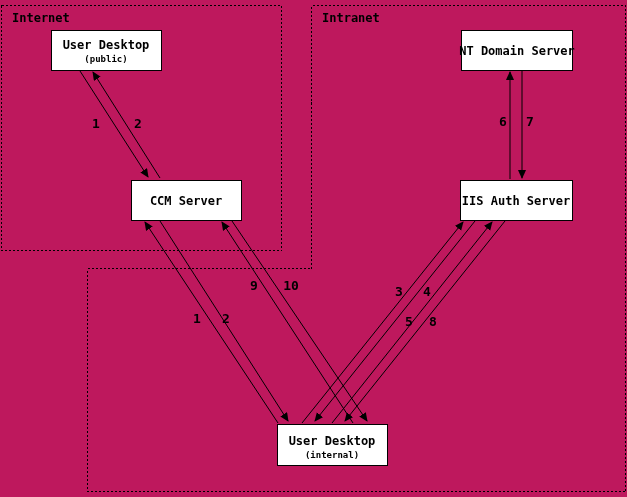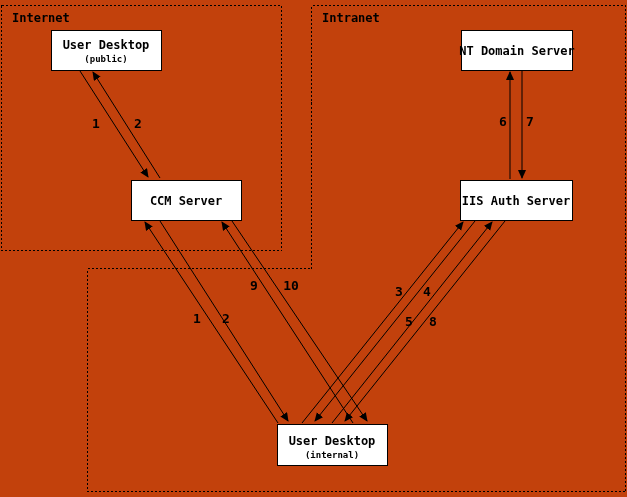--- a/index.html
+++ b/index.html
@@ -1,16 +1,16 @@
 <!DOCTYPE html>
 <html><head>
 <meta charset="utf-8">
 <style>
   html,body{margin:0;padding:0;background:#ffffff;}
-  #stage{position:relative;width:627px;height:497px;background:#c2410c;overflow:hidden;}
+  #stage{position:relative;width:627px;height:497px;background:#be185d;overflow:hidden;}
   svg{display:block;}
   .node-rect{fill:#ffffff;stroke:#000000;stroke-width:1;shape-rendering:crispEdges;}
   .zone-border{fill:none;stroke:#000000;stroke-width:1;stroke-dasharray:2,2;shape-rendering:crispEdges;}
   .conn{stroke:#000000;stroke-width:1;fill:none;}
   text{font-family:"DejaVu Sans Mono","Liberation Mono",monospace;fill:#000000;}
   .zone-label{font-size:12px;font-weight:bold;letter-spacing:0px;}
   .node-label{font-size:12px;font-weight:bold;text-anchor:middle;}
   .node-sublabel{font-size:9px;font-weight:bold;text-anchor:middle;}
   .flow-num{font-size:13px;font-weight:bold;text-anchor:middle;}
 </style>

